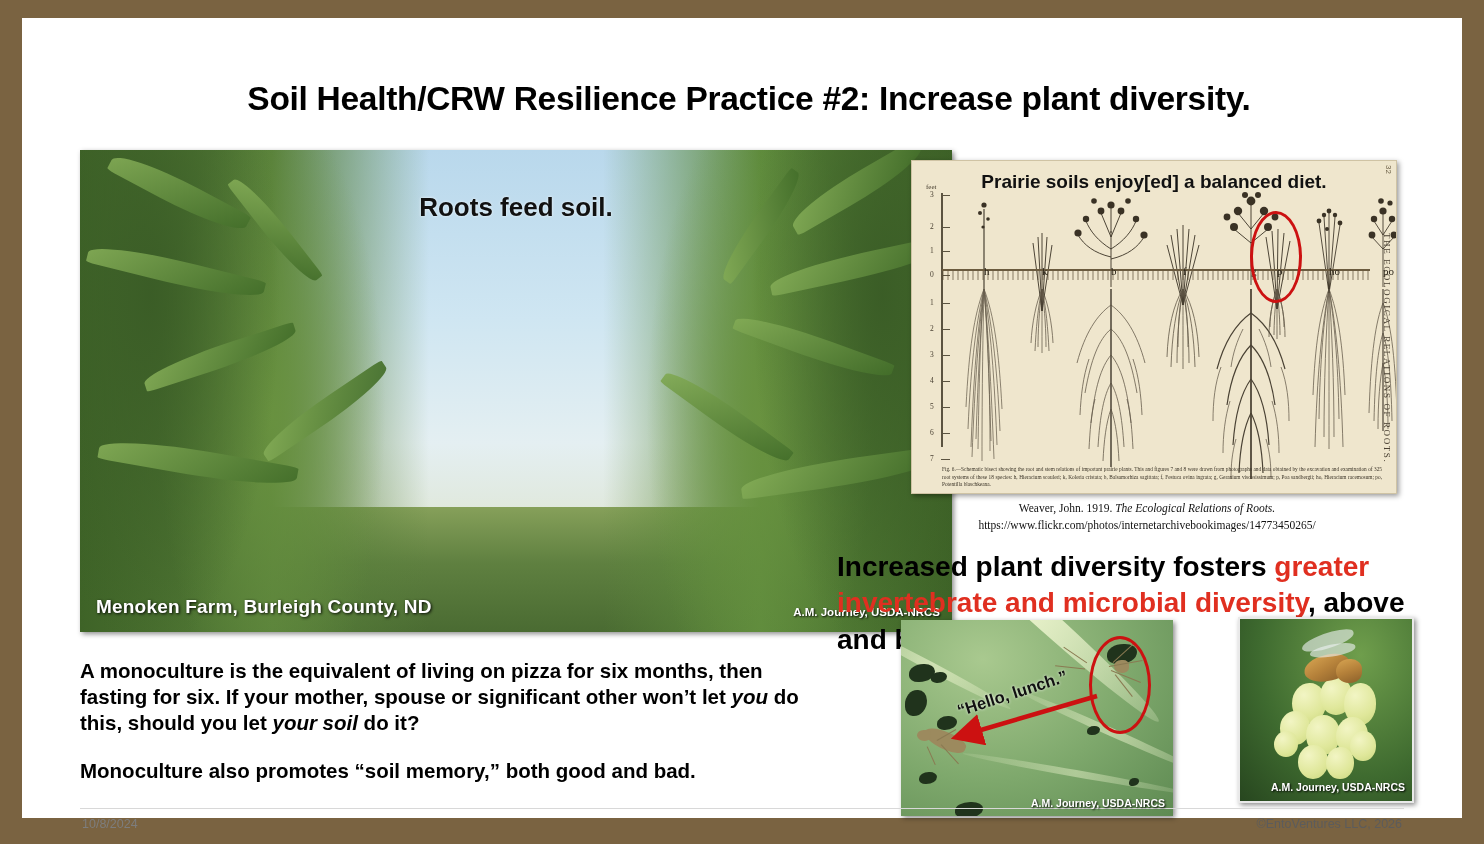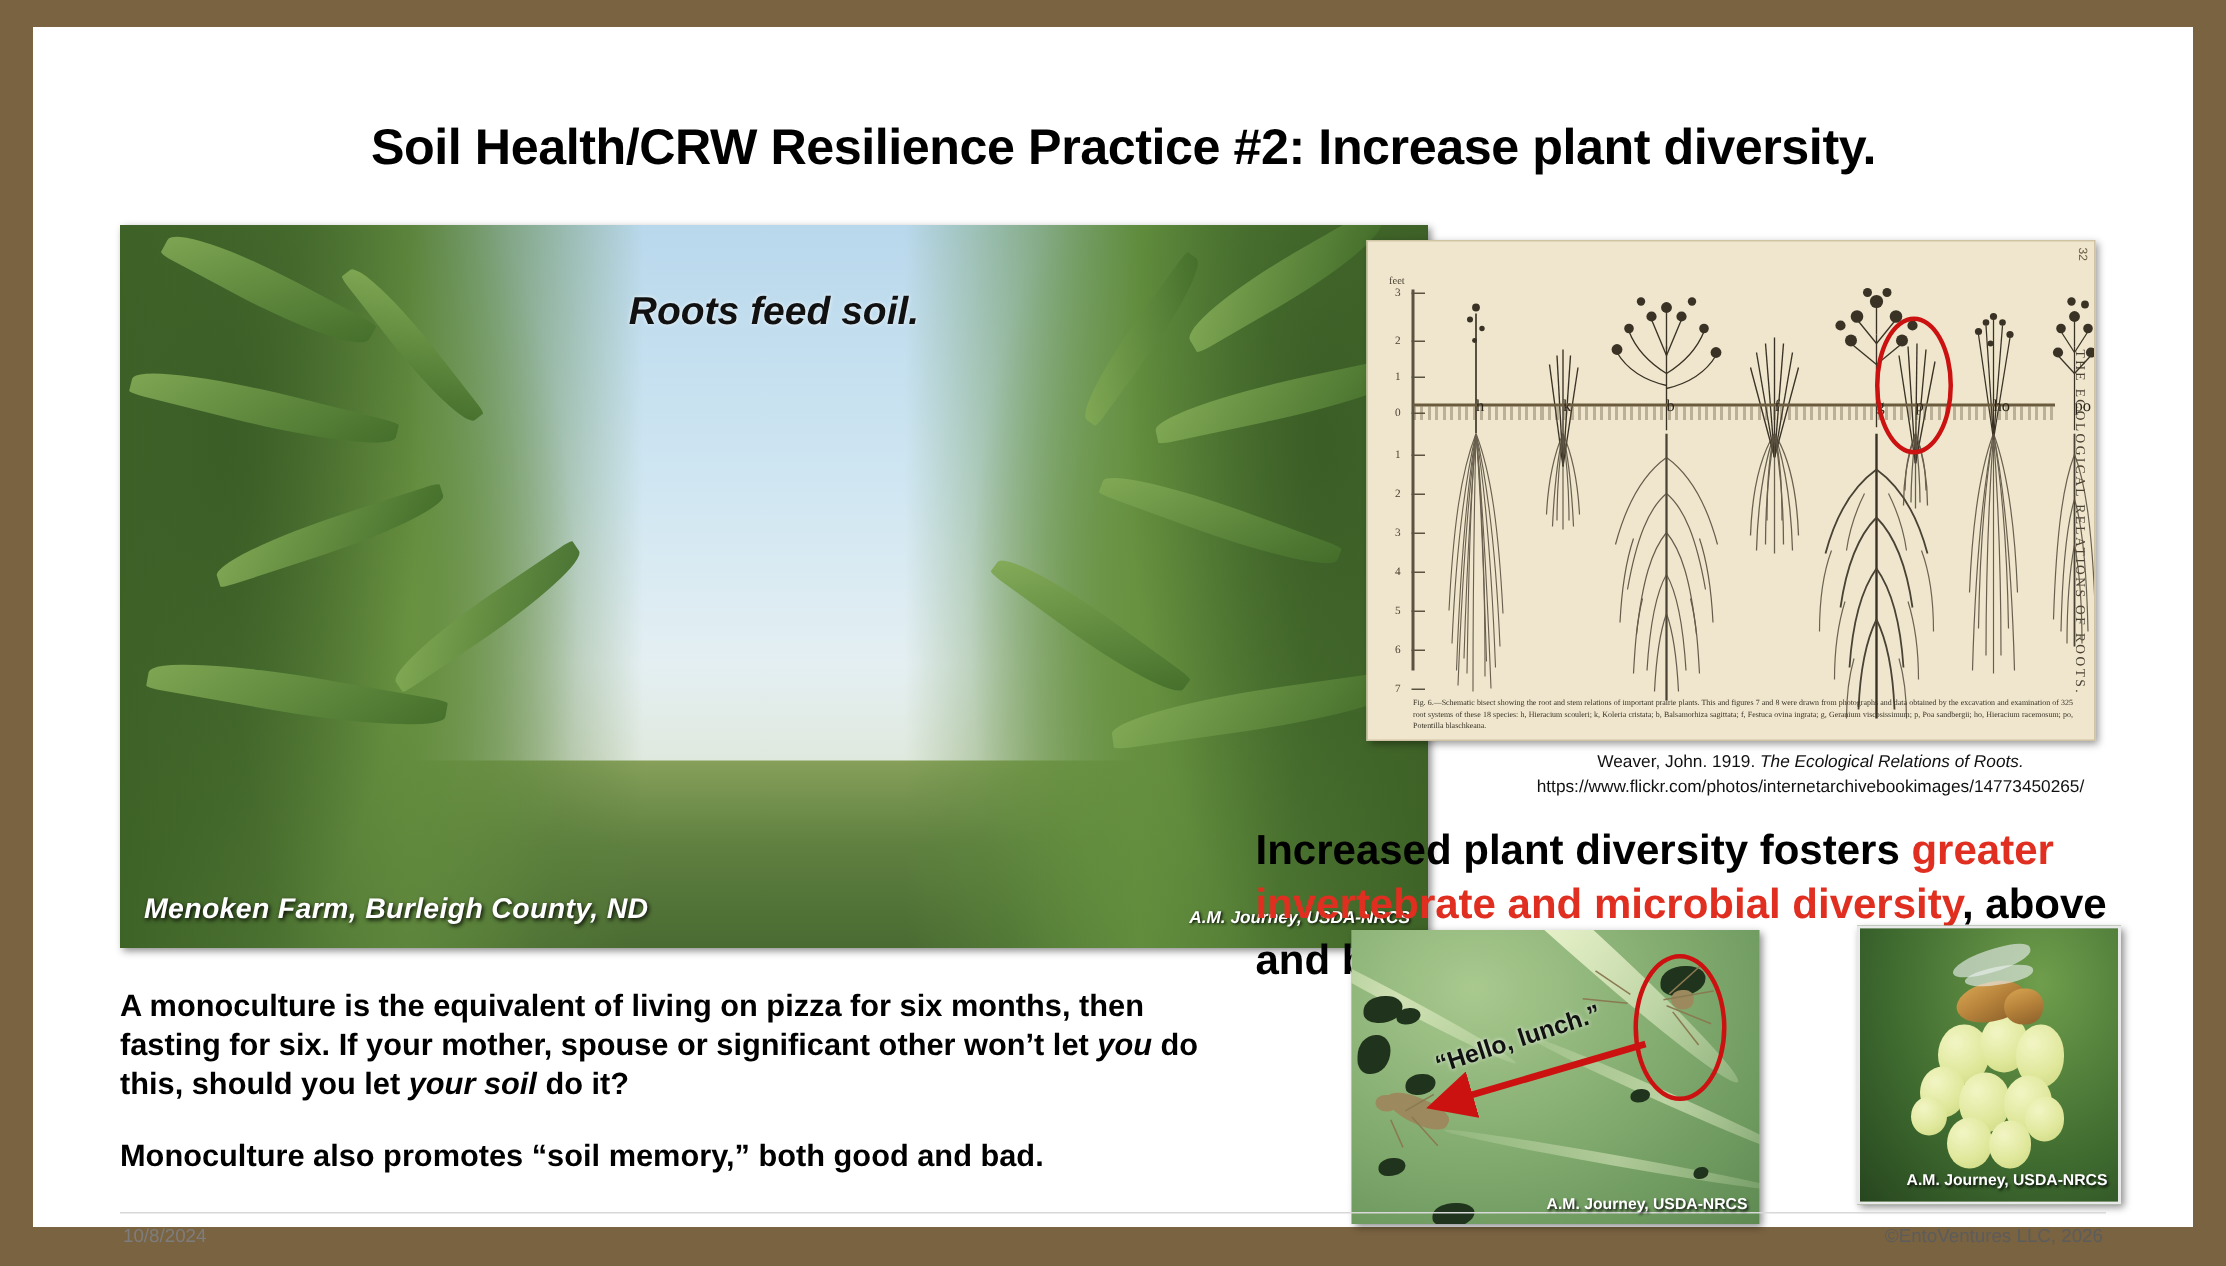--- a/index.html
+++ b/index.html
@@ -38,21 +38,20 @@
   }
 
   
   #corn-photo {
     position: absolute;
     left: 58px; top: 132px;
     width: 872px; height: 482px;
     overflow: hidden;
     box-shadow: 2px 2px 5px rgba(0,0,0,0.45);
     background: #8b5cf6;
-    font-style: italic;
   }
   .sky {
     position: absolute; left: 0; top: 0; width: 100%; height: 78%;
     background: linear-gradient(to bottom, #b9d8ec 0%, #cfe6f2 45%, #e4eff2 78%, #dfe7d8 100%);
   }
   .far-field {
     position: absolute; left: 0; bottom: 14%; width: 100%; height: 6%;
     background: linear-gradient(to bottom, #9aa981, #7d8f5e);
     opacity: .85;
   }
@@ -193,23 +192,23 @@
     position: absolute;
     left: 30px; right: 14px; bottom: 4px;
     font-size: 5.3px; line-height: 1.45; color: #3a3327;
     font-family: "Liberation Serif", serif;
     text-align: justify;
   }
 
   
   #plate-citation {
     position: absolute;
-    left: 942px; top: 482px; width: 486px;
+    left: 882px; top: 482px; width: 486px;
     text-align: center;
-    font-size: 11.5px; line-height: 1.45; color: #111;
+    font-size: 11.5px; line-height: 1.45; color: #111; font-family: Liberation Serif, serif;
   }
   #plate-citation i { font-style: italic; }
 
   
   #diversity-statement {
     position: absolute;
     left: 815px; top: 531px; width: 580px;
     font-size: 28px; font-weight: bold; line-height: 1.3;
     color: #000;
   }
@@ -363,20 +362,21 @@
       <div id="corn-credit">A.M. Journey, USDA-NRCS</div>
     </div>
 
     <div id="body-text">
       <p><span>A monoculture is the equivalent of living on pizza for six months, then fasting for six. If your mother, spouse or significant other won’t let </span><i>you</i><span> do this, should you let </span><i>your soil</i><span> do it?</span></p>
       <div class="gap"></div>
       <p>Monoculture also promotes “soil memory,” both good and bad.</p>
     </div>
 
     <div id="prairie-plate">
+      <div id="plate-title">Prairie soils enjoy[ed] a balanced diet.</div>
       <div id="plate-pageno">32</div>
       <div id="plate-spine">THE ECOLOGICAL RELATIONS OF ROOTS.</div>
 
       <div id="plate-scale">
         <div class="unit">feet</div>
         <div class="axis"></div>
         <div class="tick" style="top:12px;">
             <span>3</span>
           </div>
         <div class="tick" style="top:44px;">

